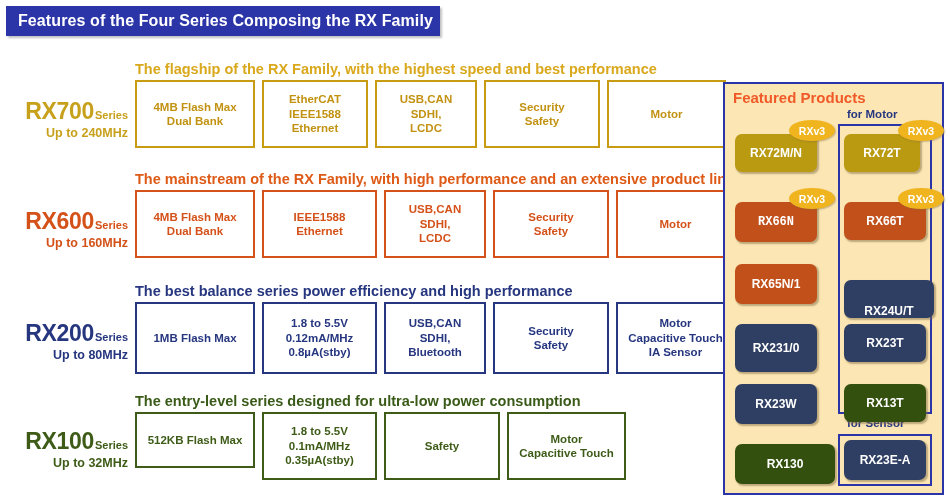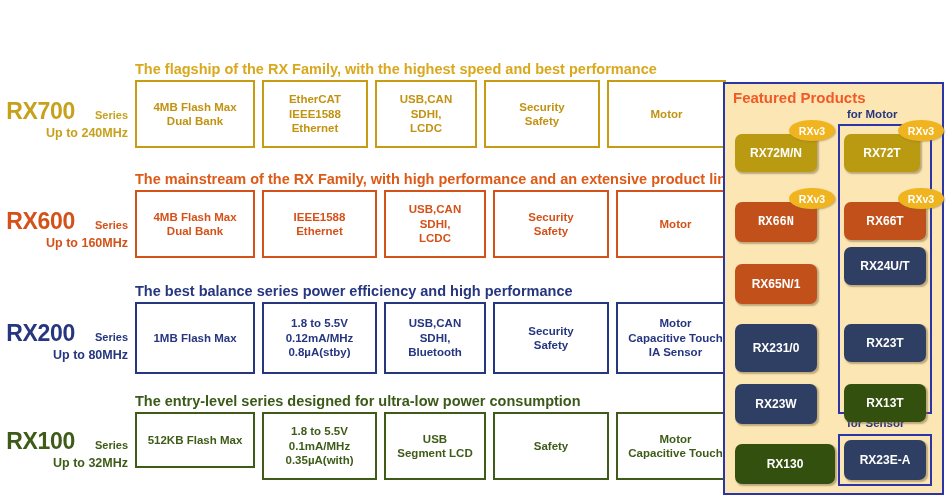--- a/index.html
+++ b/index.html
@@ -33,21 +33,21 @@
   }
   .row-label{
     position:absolute;left:0;width:128px;text-align:right;
   }
   .row-label .name{
     font-size:23px;font-weight:bold;letter-spacing:-.3px;
     display:inline-block;vertical-align:baseline;
   }
   .row-label .series{
     font-size:11px;font-weight:bold;display:inline-block;
-    padding-left:20px;vertical-align:baseline;
+    padding-left:1px;vertical-align:baseline;
   }
   .row-label .freq{
     font-size:12.5px;font-weight:bold;display:block;margin-top:1px;margin-left:24px;
   }
 
   .cells{position:absolute;left:135px;top:20px;display:flex;gap:7px;}
   .cell{
     background:#ffffff;
     border:2px solid #000;
     display:flex;align-items:center;justify-content:center;
@@ -118,20 +118,23 @@
     color:#ffffff;font-size:10.5px;font-weight:bold;
     box-shadow:1px 1px 1.5px rgba(130,110,70,.45);
     z-index:5;
   }
 </style>
 </head>
 <body>
 
 <div id="root">
 
+  <div class="title-bar">
+    <span class="txt">Features of the Four Series Composing the RX Family</span>
+  </div>
 
   <div id="rows-host">
       <div class="row s-gold" style="top: 60px;">
         <div class="row-tagline">The flagship of the RX Family, with the highest speed and best performance</div>
         <div class="row-label" style="top: 38px;"><span class="name">RX700</span><span class="series">Series</span><span class="freq">Up to 240MHz</span></div>
         <div class="cells" style="top: 20px;">
           <div class="cell" style="width: 120px; height: 68px;">
             <div>
               <span class="l">4MB Flash Max</span>
               <span class="l">Dual Bank</span>
@@ -244,27 +247,21 @@
         <div class="cells" style="top: 20px;">
           <div class="cell" style="width: 120px; height: 56px;">
             <div>
               <span class="l">512KB Flash Max</span>
             </div>
           </div>
           <div class="cell" style="width: 115px; height: 68px;">
             <div>
               <span class="l">1.8 to 5.5V</span>
               <span class="l">0.1mA/MHz</span>
-              <span class="l">0.35µA(with)</span>
-            </div>
-          </div>
-          <div class="cell" style="width: 102px; height: 68px;">
-            <div>
-              <span class="l">USB</span>
-              <span class="l">Segment LCD</span>
+              <span class="l">0.35µA(stby)</span>
             </div>
           </div>
           <div class="cell" style="width: 116px; height: 68px;">
             <div>
               <span class="l">Safety</span>
             </div>
           </div>
           <div class="cell" style="width: 119px; height: 68px;">
             <div>
               <span class="l">Motor</span>
@@ -306,21 +303,21 @@
           <span>RX130</span>
         </div>
         <div class="chip c-gold" style="left: 119px; top: 50px; width: 76px; height: 38px;">
           <span>RX72T</span>
         </div>
         <div class="badge" style="left: 173px; top: 36px;">RXv3</div>
         <div class="chip c-orange" style="left: 119px; top: 118px; width: 82px; height: 38px;">
           <span>RX66T</span>
         </div>
         <div class="badge" style="left: 173px; top: 104px;">RXv3</div>
-        <div class="chip c-navy" style="left: 119px; top: 163px; width: 82px; height: 38px;">
+        <div class="chip c-navy" style="left: 119px; top: 196px; width: 90px; height: 38px; align-items: flex-end;">
           <span>RX24U/T</span>
         </div>
         <div class="chip c-navy" style="left: 119px; top: 240px; width: 82px; height: 38px;">
           <span>RX23T</span>
         </div>
         <div class="chip c-green" style="left: 119px; top: 300px; width: 82px; height: 38px;">
           <span>RX13T</span>
         </div>
         <div class="chip c-navy" style="left: 119px; top: 356px; width: 82px; height: 40px;">
           <span>RX23E-A</span>

